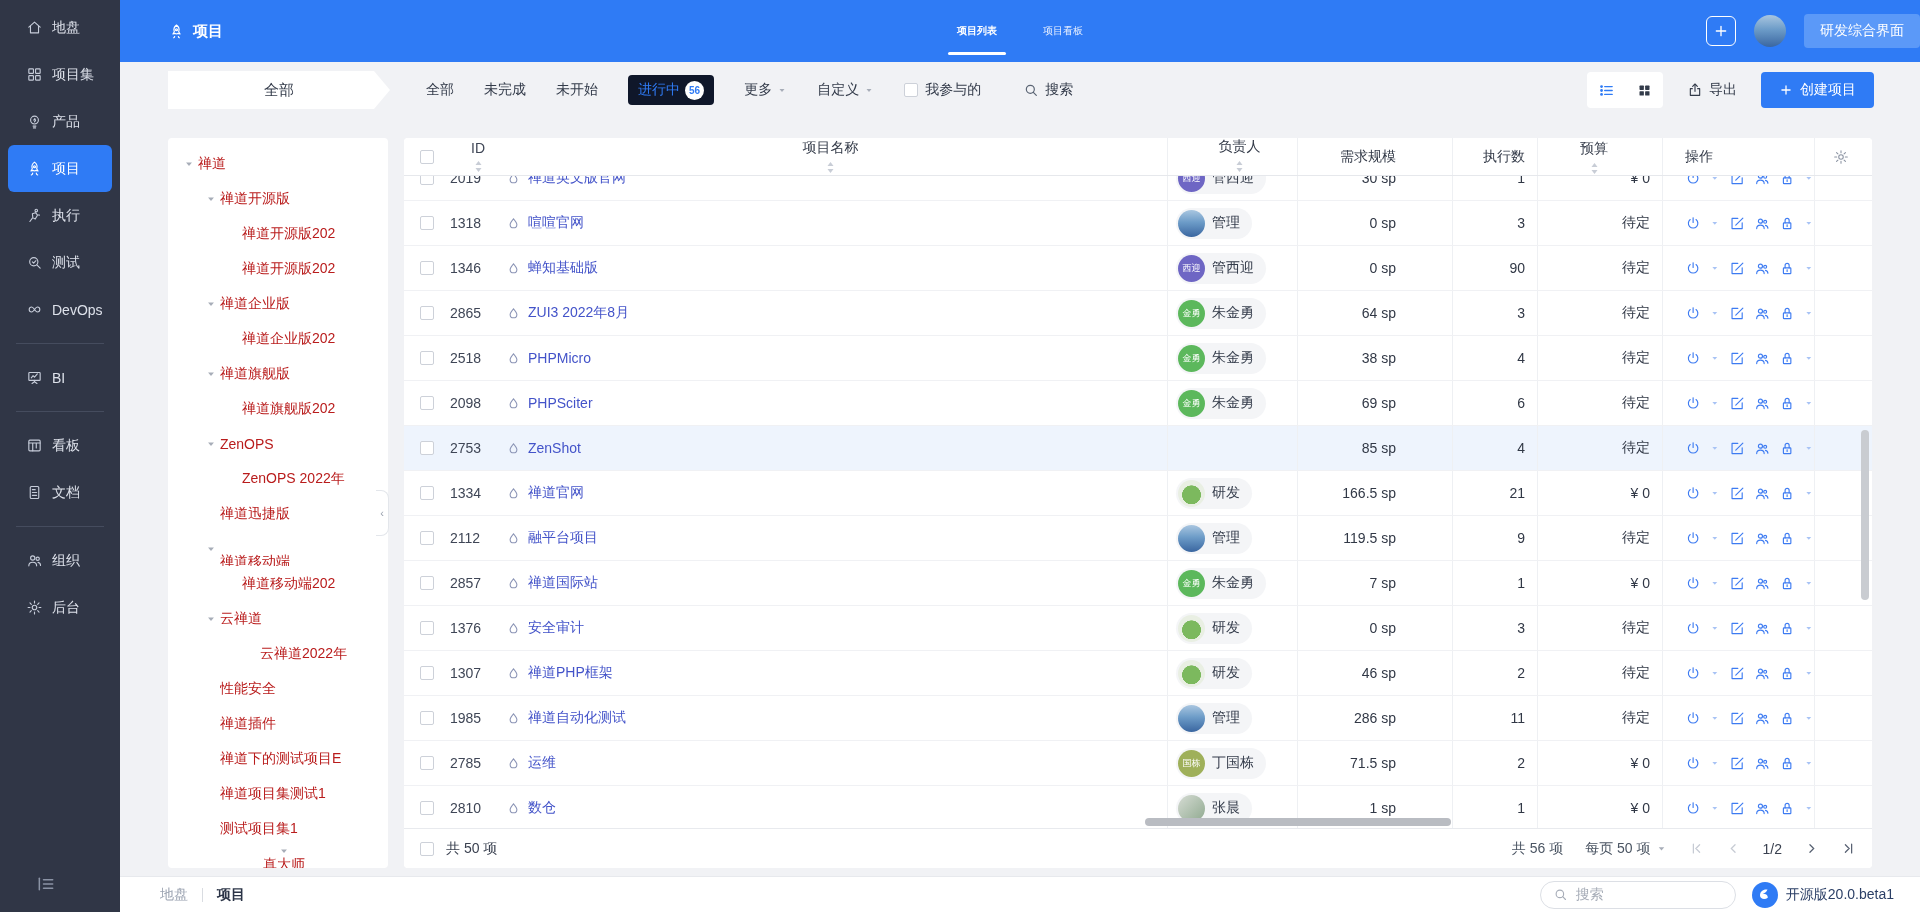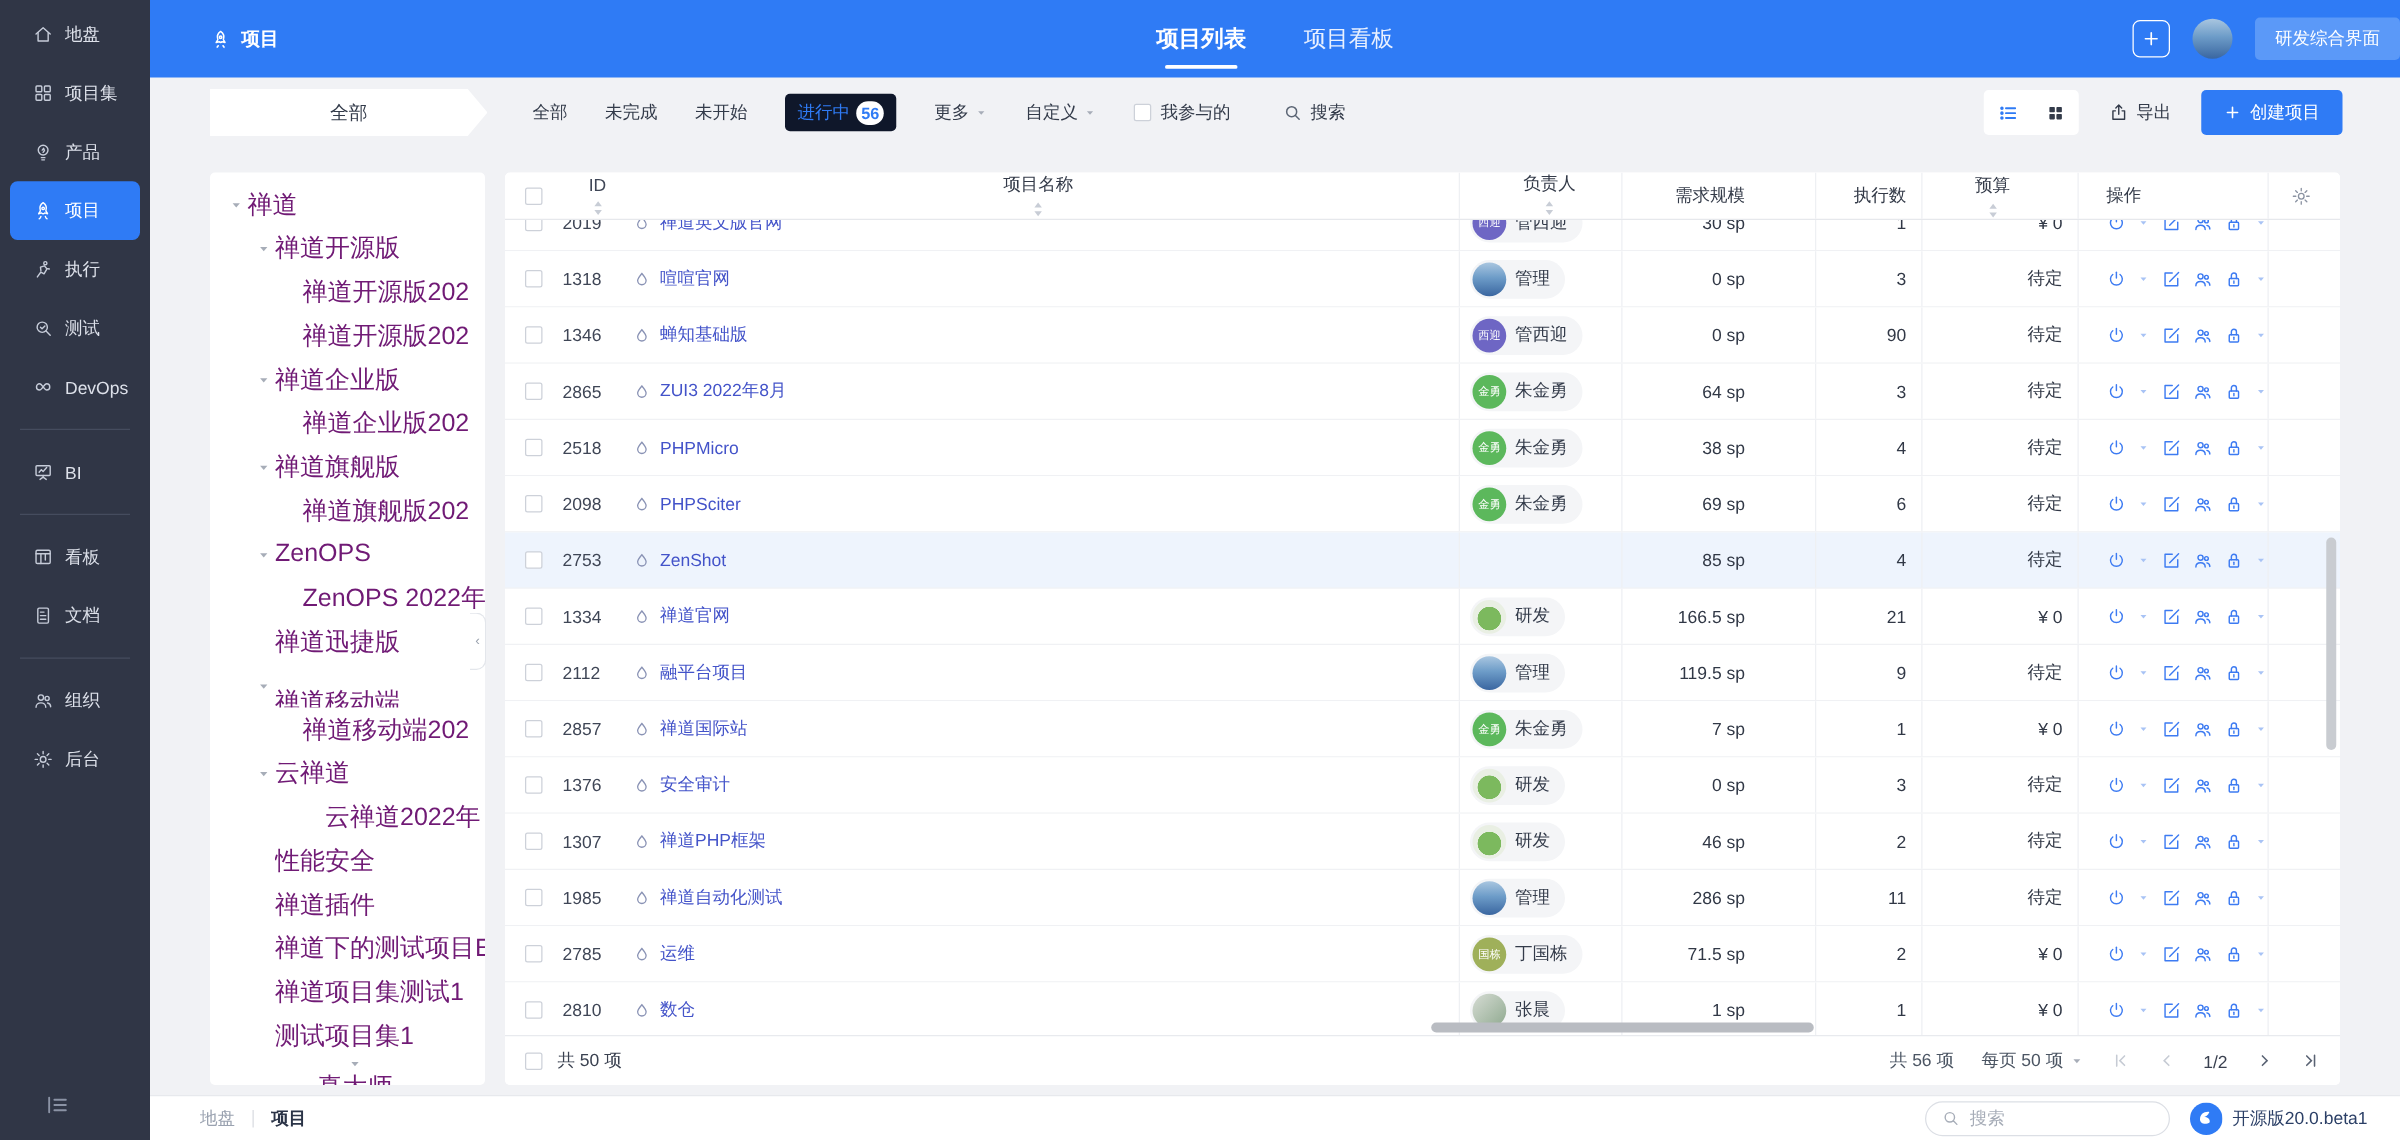--- a/index.html
+++ b/index.html
@@ -19,50 +19,50 @@
   .side-item .lbl { font-size:14px; white-space:nowrap; }
   .side-item svg { stroke:#c6ccd9; }
   .side-item.active { background:#2f7bf5; color:#fff; }
   .side-item.active svg { stroke:#fff; }
   .side-toggle { position:absolute; bottom:8px; left:0; width:120px; height:40px; display:flex; align-items:center; padding-left:36px; cursor:pointer; }
 
   
   .topbar { position:absolute; left:120px; right:0; top:0; height:62px; background:#2f7bf5; display:flex; align-items:center; color:#fff; z-index:20; }
   .tb-title { display:flex; align-items:center; gap:8px; padding-left:48px; font-weight:700; font-size:15px; }
   .tb-tabs { position:absolute; left:0; right:0; top:0; height:62px; display:flex; justify-content:center; align-items:center; gap:46px; pointer-events:none; }
-  .tb-tab { pointer-events:auto; position:relative; height:62px; line-height:62px; font-size:18px; color:#eaf1ff; cursor:pointer; }
+  .tb-tab { pointer-events:auto; position:relative; height:62px; line-height:62px; font-size:10px; color:#eaf1ff; cursor:pointer; }
   .tb-tab.active { font-weight:700; color:#fff; }
   .tb-tab.active::after { content:""; position:absolute; left:50%; transform:translateX(-50%); bottom:7px; width:58px; height:3px; background:#fff; border-radius:2px; }
   .tb-right { margin-left:auto; display:flex; align-items:center; gap:18px; }
   .tb-plus { width:30px; height:30px; border:1.5px solid #fff; border-radius:6px; display:flex; align-items:center; justify-content:center; cursor:pointer; }
   .tb-avatar { width:32px; height:32px; border-radius:50%; background:linear-gradient(180deg,#a9c6e0 0%,#6d9cc8 45%,#3a66a0 100%); cursor:pointer; }
   .tb-workbench { height:34px; padding:0 16px; background:#5b99f8; color:#fff; border:none; border-radius:4px; font-size:14px; cursor:pointer; font-family:inherit; }
 
   
   .toolbar { position:absolute; left:120px; right:0; top:62px; height:56px; background:#f1f2f5; display:flex; align-items:center; z-index:10; }
   .crumb { position:relative; margin-left:48px; width:222px; height:38px; background:#fff; display:flex; align-items:center; justify-content:center; font-size:15px; color:#333b4a; cursor:pointer;
     clip-path:polygon(0 0, calc(100% - 16px) 0, 100% 50%, calc(100% - 16px) 100%, 0 100%); }
   .filters { display:flex; align-items:center; gap:30px; margin-left:36px; color:#333b4a; }
   .filter { cursor:pointer; display:flex; align-items:center; gap:5px; white-space:nowrap; }
   .filter.active { background:#0f172a; color:#2f7bf5; border-radius:4px; height:30px; padding:0 10px; }
-  .count-badge { background:#fff; color:#2f7bf5; min-width:19px; height:19px; border-radius:10px; display:flex; align-items:center; justify-content:center; font-size:13px; font-weight:700; padding:0 4px; }
+  .count-badge { background:#fff; color:#2f7bf5; min-width:19px; height:19px; border-radius:10px; display:flex; align-items:center; justify-content:center; font-size:10px; font-weight:700; padding:0 4px; }
   .chk { width:14px; height:14px; border:1px solid #cdd1d9; border-radius:2px; background:#fff; display:inline-block; flex:none; }
   .involve { display:flex; align-items:center; gap:7px; margin-left:30px; cursor:pointer; color:#333b4a; }
   .tsearch { display:flex; align-items:center; gap:6px; margin-left:42px; cursor:pointer; color:#333b4a; }
   .tools-right { margin-left:auto; display:flex; align-items:center; gap:24px; padding-right:46px; }
   .view-toggle { background:#fff; border-radius:4px; height:36px; display:flex; overflow:hidden; }
   .view-btn { width:38px; display:flex; align-items:center; justify-content:center; cursor:pointer; }
   .export-btn { display:flex; align-items:center; gap:6px; color:#333b4a; cursor:pointer; }
   .create-btn { height:36px; padding:0 18px; background:#2f7bf5; color:#fff; border:none; border-radius:4px; font-size:14px; display:flex; align-items:center; gap:7px; cursor:pointer; font-family:inherit; }
 
   
   .main { position:absolute; left:120px; right:0; top:118px; bottom:36px; }
 
   .tree-card { position:absolute; left:48px; top:20px; width:220px; height:730px; background:#fff; border-radius:4px; overflow:hidden; padding-top:8px; }
-  .tree-item { height:35px; display:flex; align-items:center; font-size:20px; color:#701a75; cursor:pointer; white-space:nowrap; overflow:hidden;text-align:right; }
+  .tree-item { height:35px; display:flex; align-items:center; font-size:14px; color:#b91c1c; cursor:pointer; white-space:nowrap; overflow:hidden;text-align:right; }
   .tree-caret { width:18px; flex:none; display:flex; align-items:center; justify-content:center; }
   .tree-handle { position:absolute; left:256px; top:372px; width:13px; height:46px; background:#fff; border:1px solid #e3e6eb; border-left:none; border-radius:0 8px 8px 0; display:flex; align-items:center; justify-content:center; color:#98a0ad; font-size:11px; cursor:pointer; z-index:5; }
 
   .table-card { position:absolute; left:284px; top:20px; width:1468px; height:730px; background:#fff; border-radius:4px; overflow:hidden; }
 
   .thead { position:absolute; left:0; right:0; top:0; height:38px; background:#fff; border-bottom:1px solid #e6e8ec; display:flex; align-items:center; z-index:4; color:#333a48; }
   .tbody { position:absolute; left:0; right:0; top:38px; bottom:40px; overflow:hidden; }
   .trow { height:45px; display:flex; align-items:center; border-bottom:1px solid #f0f1f4; background:#fff; }
   .trow.first { margin-top:-20px; }
   .trow.hl { background:#eef4fd; }

